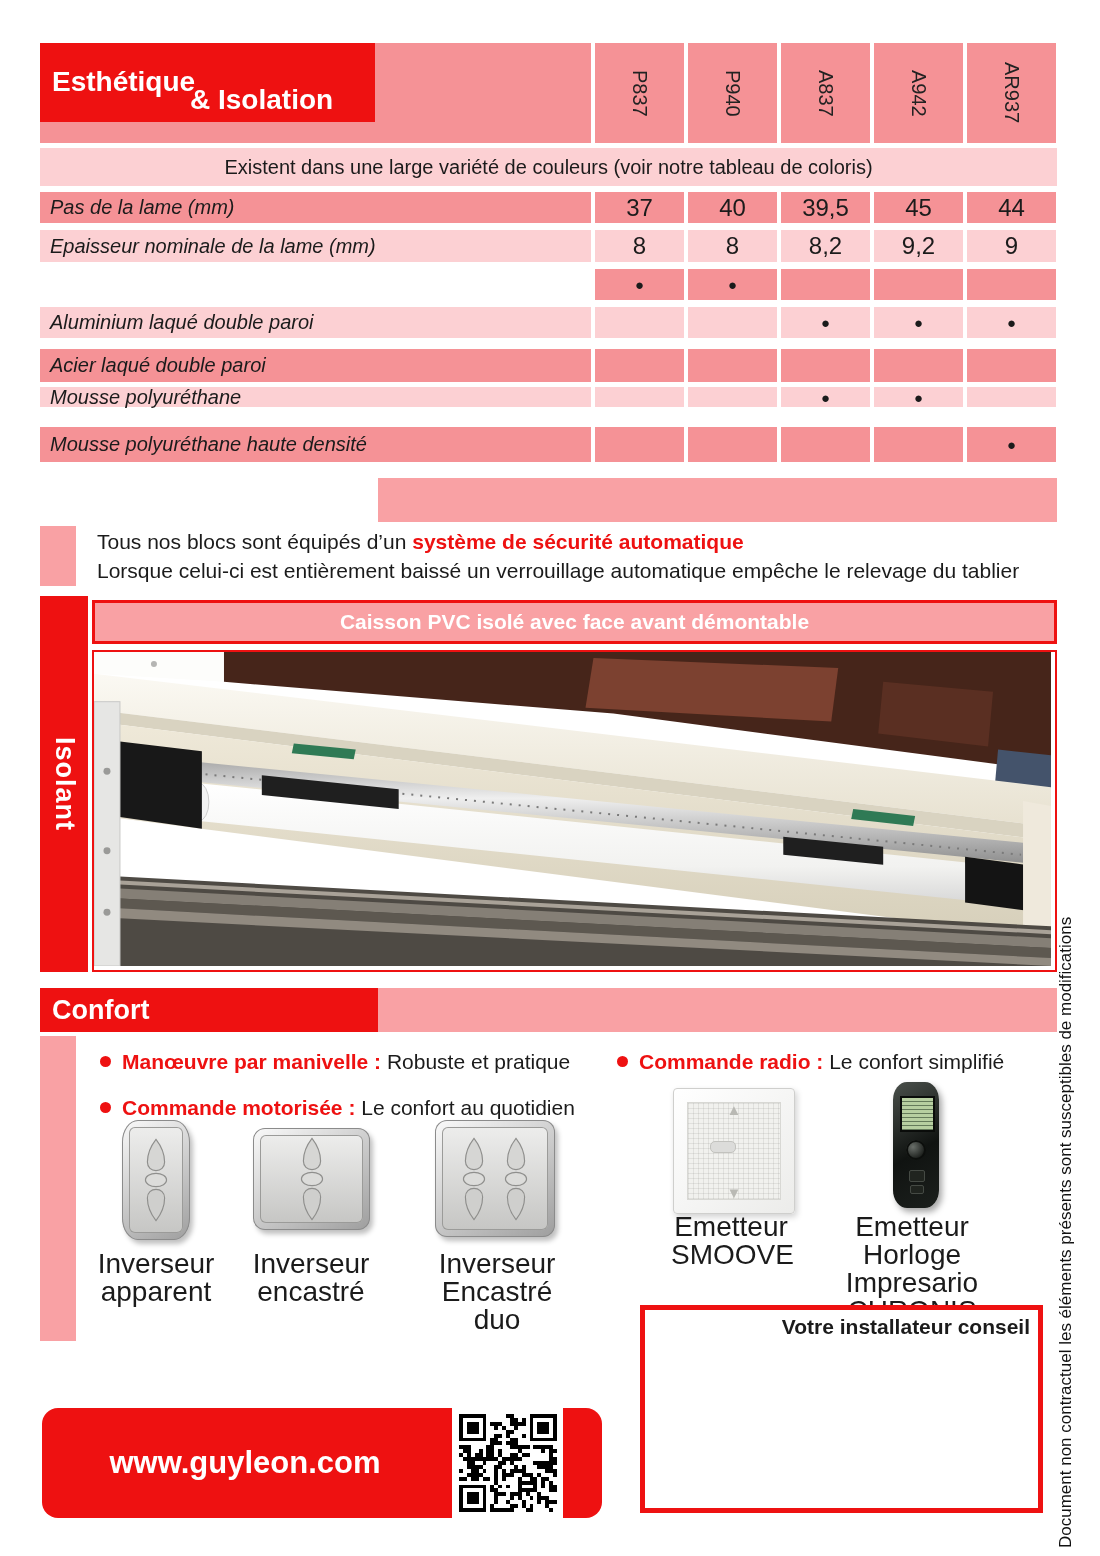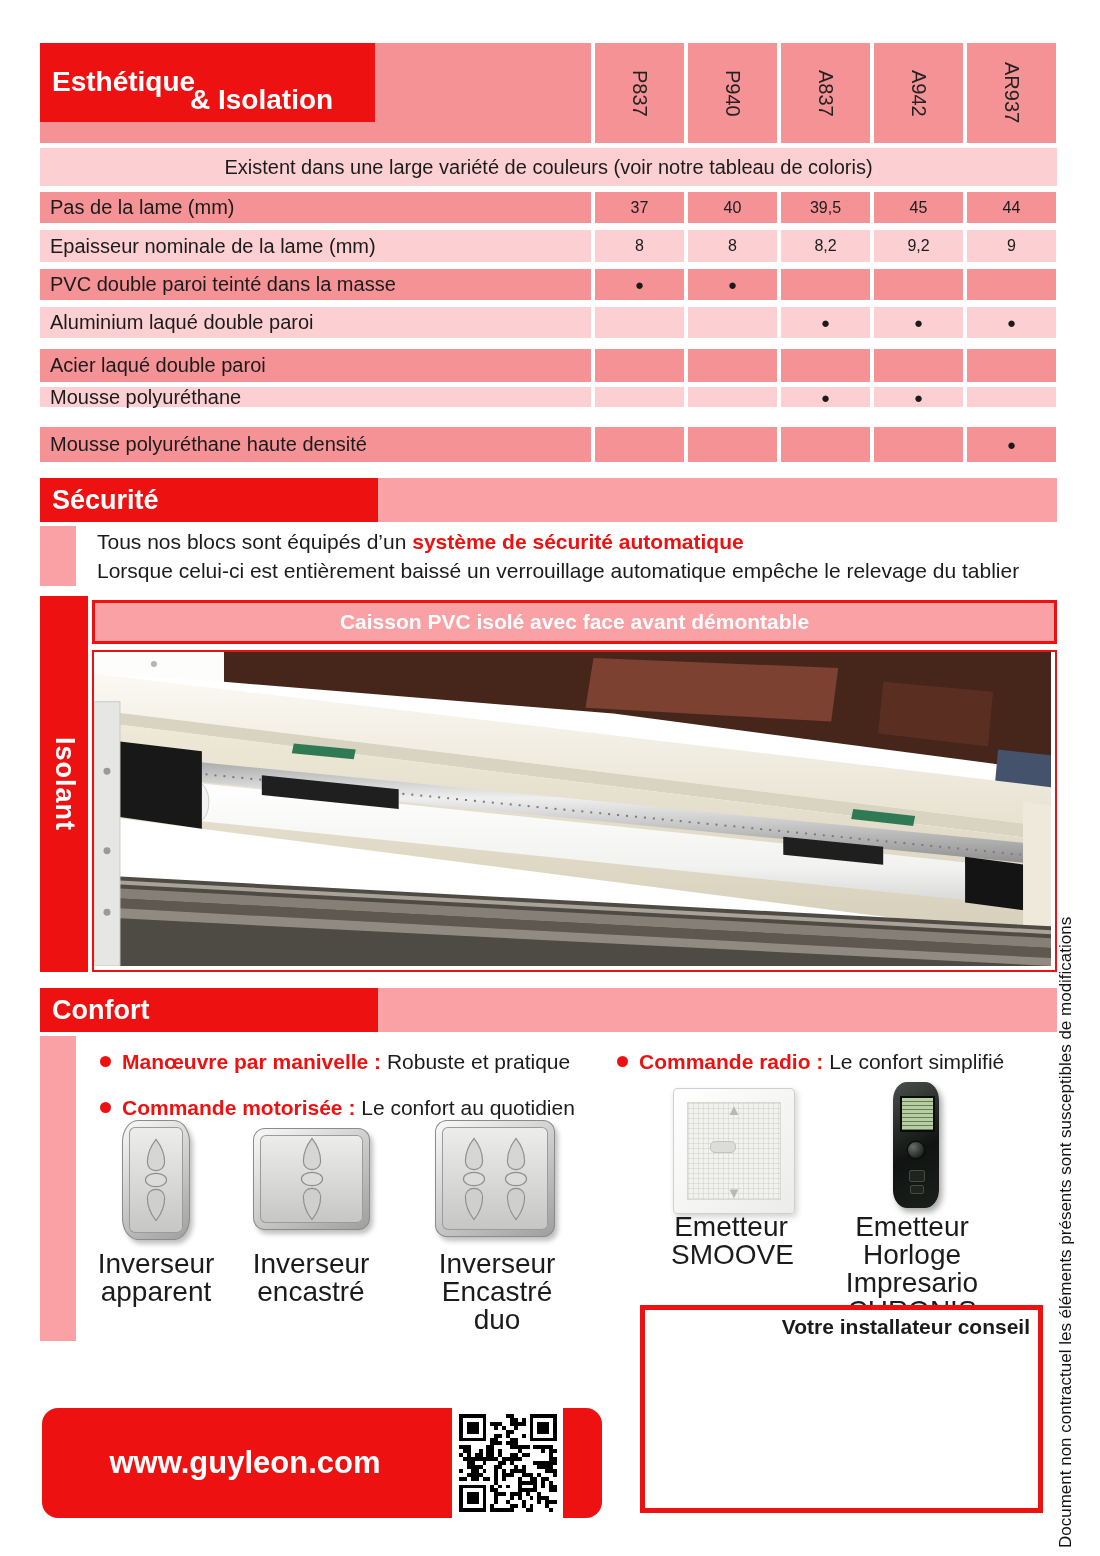--- a/index.html
+++ b/index.html
@@ -10,22 +10,22 @@
   .hdr-label-bg{position:absolute;left:0;top:0;width:551px;height:100px;background:var(--pink_dark);}
   .title-red{position:absolute;left:0;top:0;width:335px;height:79px;background:var(--red);color:#fff;font-weight:bold;font-size:28px;line-height:34px;}
   .title-red .l1{position:absolute;left:12px;top:6px;margin-top:16px;}
   .title-red .l2{position:absolute;left:150px;top:40px;}
   .colh{position:absolute;top:0;width:89px;height:100px;background:var(--pink_dark);
         display:flex;align-items:center;justify-content:center;writing-mode:vertical-rl;
         font-size:20px;color:#222;}
   .banner{position:absolute;left:0;top:105px;width:1017px;height:38px;background:var(--pink_light);
           display:flex;align-items:center;justify-content:center;font-size:20px;}
   .trow{position:absolute;left:0;width:1017px;}
-  .tlabel{position:absolute;left:0;top:0;bottom:0;width:551px;display:flex;align-items:center;padding-left:10px;box-sizing:border-box;font-size:20px;}
-  .tcell{position:absolute;top:0;bottom:0;width:89px;display:flex;align-items:center;justify-content:center;font-size:16px;}
+  .tlabel{position:absolute;left:0;top:0;bottom:0;width:551px;display:flex;align-items:center;padding-left:10px;box-sizing:border-box;font-size:20px;font-style:italic;}
+  .tcell{position:absolute;top:0;bottom:0;width:89px;display:flex;align-items:center;justify-content:center;font-size:24px;}
   .dark .tlabel,.dark .tcell{background:var(--pink_dark);}
   .light .tlabel,.light .tcell{background:var(--pink_light);}
   .dotc{font-size:15px;}
   
   .sec-red{position:absolute;background:var(--red);color:#fff;font-weight:bold;font-size:27px;
            display:flex;align-items:center;padding-left:12px;box-sizing:border-box;}
   .sec-pink{position:absolute;background:var(--pink_mid);}
   
   .sec-line{position:absolute;font-size:21px;line-height:28px;white-space:nowrap;}
   .hl{color:var(--red);font-weight:bold;}
@@ -116,21 +116,20 @@
         </div>
         <div class="trow light" style="top: 187px; height: 32px;">
           <div class="tlabel">Epaisseur nominale de la lame (mm)</div>
           <div class="tcell" style="left: 555px;">8</div>
           <div class="tcell" style="left: 648px;">8</div>
           <div class="tcell" style="left: 741px;">8,2</div>
           <div class="tcell" style="left: 834px;">9,2</div>
           <div class="tcell" style="left: 927px;">9</div>
         </div>
         <div class="trow dark" style="top: 226px; height: 31px;">
-          <div class="tlabel">PVC double paroi teinté dans la masse</div>
           <div class="tcell dotc" style="left: 555px;">●</div>
           <div class="tcell dotc" style="left: 648px;">●</div>
           <div class="tcell" style="left: 741px;"></div>
           <div class="tcell" style="left: 834px;"></div>
           <div class="tcell" style="left: 927px;"></div>
         </div>
         <div class="trow light" style="top: 264px; height: 31px;">
           <div class="tlabel">Aluminium laqué double paroi</div>
           <div class="tcell" style="left: 555px;"></div>
           <div class="tcell" style="left: 648px;"></div>
@@ -158,23 +157,20 @@
           <div class="tlabel">Mousse polyuréthane haute densité</div>
           <div class="tcell" style="left: 555px;"></div>
           <div class="tcell" style="left: 648px;"></div>
           <div class="tcell" style="left: 741px;"></div>
           <div class="tcell" style="left: 834px;"></div>
           <div class="tcell dotc" style="left: 927px;">●</div>
         </div>
       </div>
   </div>
 
-  <div class="sec-red" style="left:40px;top:478px;width:338px;height:44px;">
-    <span>Sécurité</span>
-  </div>
   <div class="sec-pink" style="left:378px;top:478px;width:679px;height:44px;"></div>
   <div class="sec-pink" style="left:40px;top:526px;width:36px;height:60px;"></div>
   <div class="sec-line" style="left:97px;top:528px;">
     <span>Tous nos blocs sont équipés d’un </span><span class="hl">système de sécurité automatique</span>
   </div>
   <div class="sec-line" style="left:97px;top:557px;">Lorsque celui-ci est entièrement baissé un verrouillage automatique empêche le relevage du tablier</div>
 
   <div class="iso-bar">
     <span>Isolant</span>
   </div>

